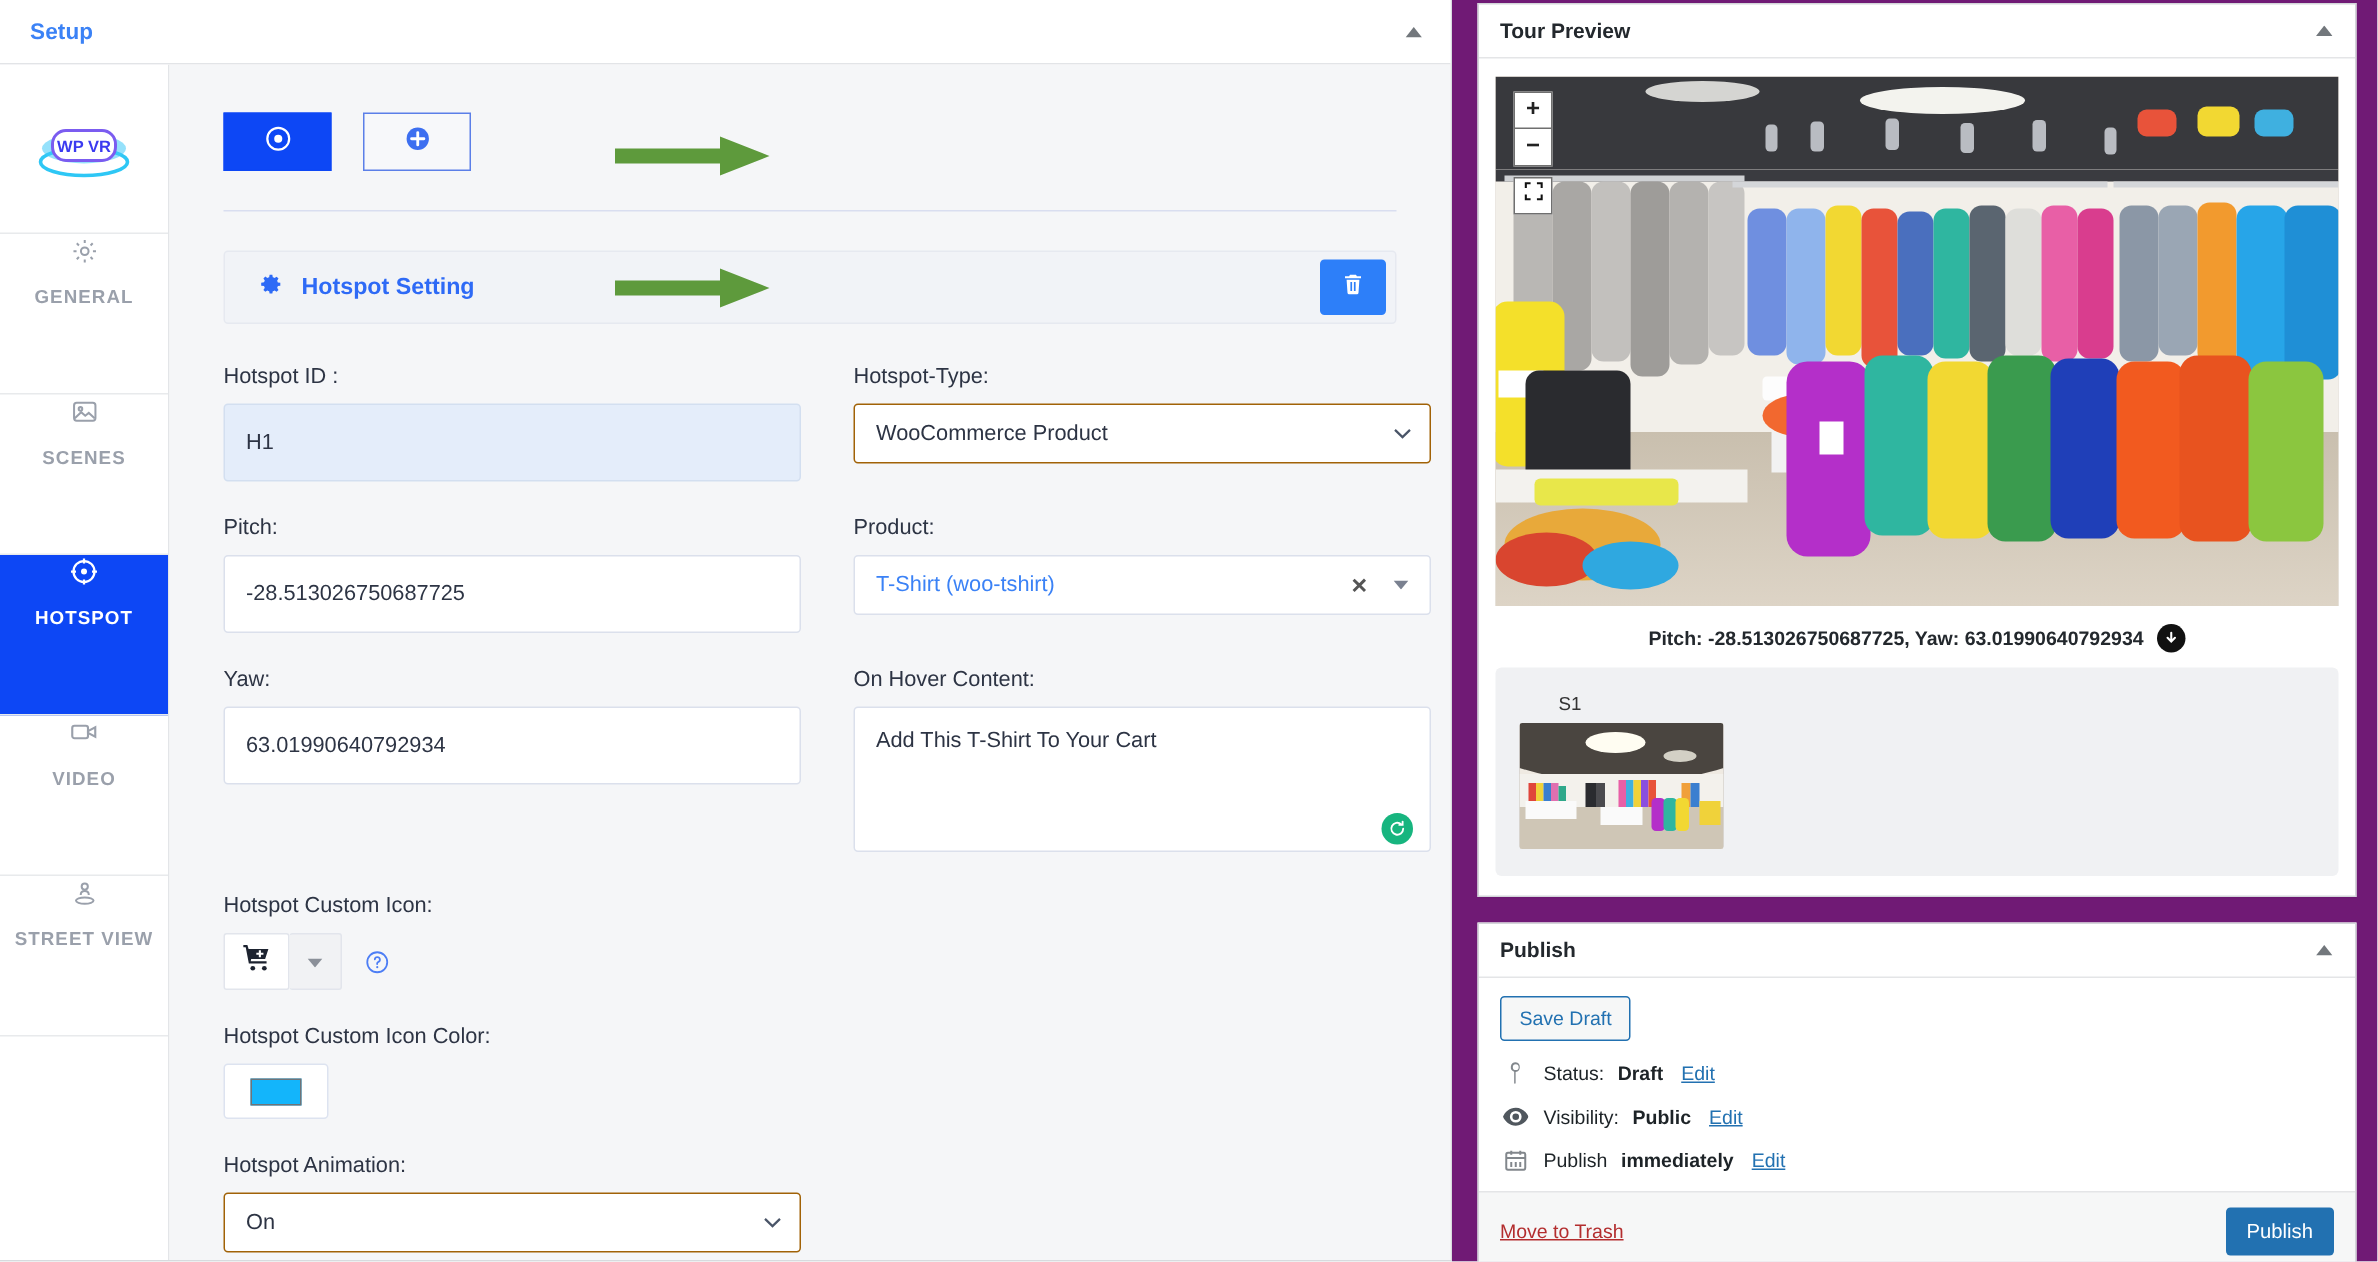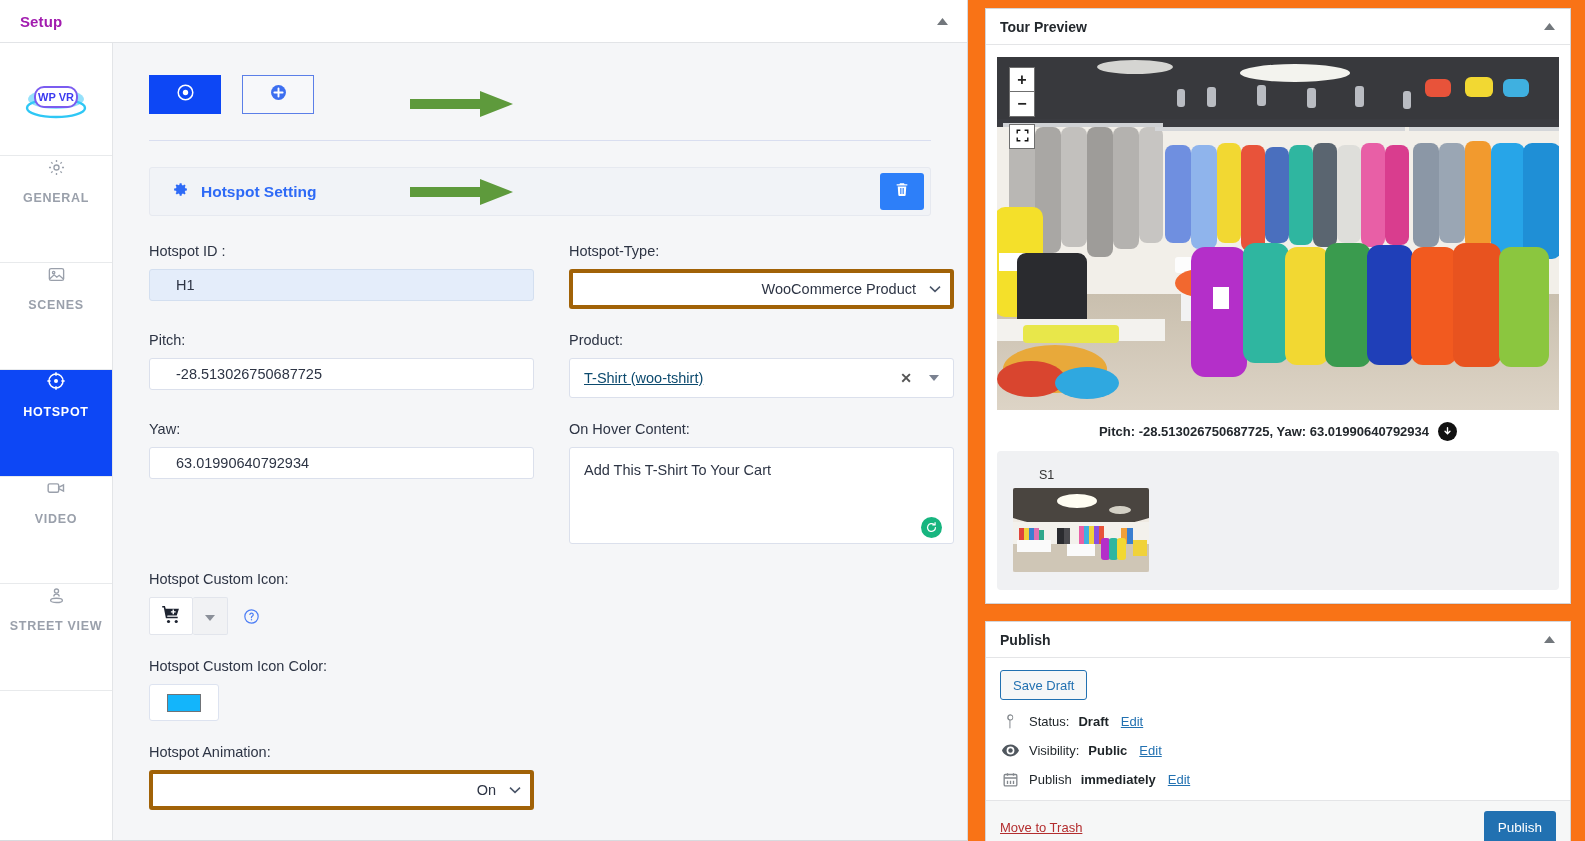--- a/index.html
+++ b/index.html
@@ -21,21 +21,21 @@
     display: flex; flex-direction: column;
   }
   .box-header {
     height: 43px; flex: 0 0 43px;
     border-bottom: 1px solid #e2e4e7;
     display: flex; align-items: center;
     padding: 0 14px 0 20px;
     background: #fff;
   }
   .box-title {
-    font-size: 15px; font-weight: bold; color: #a21caf;
+    font-size: 15px; font-weight: bold; color: #3b82f6;
     letter-spacing: .1px;
   }
   .collapse-arrow {
     margin-left: auto; width: 22px; height: 22px;
     display: flex; align-items: center; justify-content: center;
     cursor: pointer;
   }
   .collapse-arrow svg { display:block; }
 
   .setup-body { flex: 1; display: flex; overflow: hidden; }
@@ -110,52 +110,52 @@
 
   .grid2 { display: flex; gap: 35px; }
   .col { width: 385px; flex: 0 0 385px; }
   .fieldlabel {
     font-size: 14.5px; color: #2d3444; margin-bottom: 10px;
     display: block;
   }
   .mb { margin-bottom: 23px; }
 
   .inp {
-    width: 100%; height: 32px;
+    width: 100%; height: 52px;
     border: 1px solid #dbe0ec; border-radius: 3px;
     background: #fff; color: #2d3444;
     font-family: "Liberation Sans", sans-serif; font-size: 14.5px;
-    padding: 0 26px;
+    padding: 0 14px;
     outline: none;
   }
   .inp.readonly { background: #e4edfa; border-color: #d3dff0; color: #2d3444; }
 
   .sel-wrap { position: relative; }
   .sel {
     width: 100%; height: 40px;
-    border: 4px solid #a16207; border-radius: 3px;
+    border: 1px solid #a16207; border-radius: 3px;
     background: #fff; color: #2d3444;
     font-family: "Liberation Sans", sans-serif; font-size: 14.5px;
     padding: 0 34px 0 14px;
     appearance: none; -webkit-appearance: none;
-    outline: none; cursor: pointer; text-align: right;
+    outline: none; cursor: pointer;
   }
   .sel-caret {
     position: absolute; right: 13px; top: 0; bottom: 0;
     display: flex; align-items: center; pointer-events: none;
   }
 
   
   .s2 {
     position: relative; width: 100%; height: 40px;
     border: 1px solid #dbe0ec; border-radius: 3px; background: #fff;
     display: flex; align-items: center; padding: 0 14px;
     cursor: pointer;
   }
-  .s2-text { font-size: 14.5px; color: #0c4a6e; text-decoration: underline; }
+  .s2-text { font-size: 14.5px; color: #3b82f6; }
   .s2-clear {
     margin-left: auto; font-size: 14px; color: #555; font-weight: bold;
     cursor: pointer; padding-right: 4px;
   }
   .s2-caret { margin-left: 13px; display: flex; align-items: center; cursor: pointer; }
 
   .ta-wrap { position: relative; }
   .ta {
     width: 100%; height: 97px;
     border: 1px solid #dbe0ec; border-radius: 3px; background: #fff;
@@ -200,21 +200,22 @@
   }
 
   
   .arrow { position: absolute; pointer-events: none; }
 
   
   .right {
     width: 617px; flex: 0 0 617px;
     padding: 8px 14px 0 17px;
     display: flex; flex-direction: column; gap: 17px;
-    background: #f97316;
+    background: #701a75;
+    justify-content: center;
   }
   .side-box {
     background: #fff; border: 1px solid #d3d5d9;
     box-shadow: 0 1px 1px rgba(0,0,0,.04);
   }
   .side-head {
     height: 36px; border-bottom: 1px solid #e4e5e7;
     display: flex; align-items: center; padding: 0 10px 0 14px;
   }
   .side-title { font-size: 14px; font-weight: bold; color: #23282d; }

